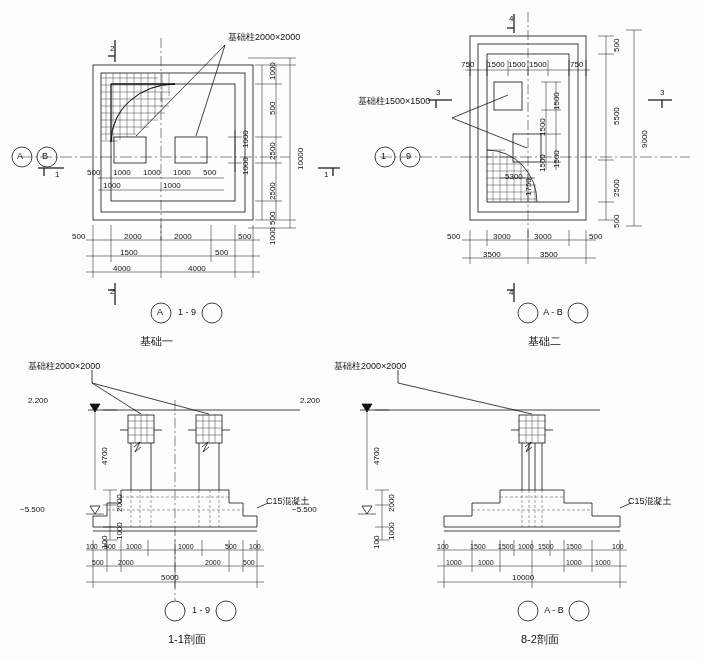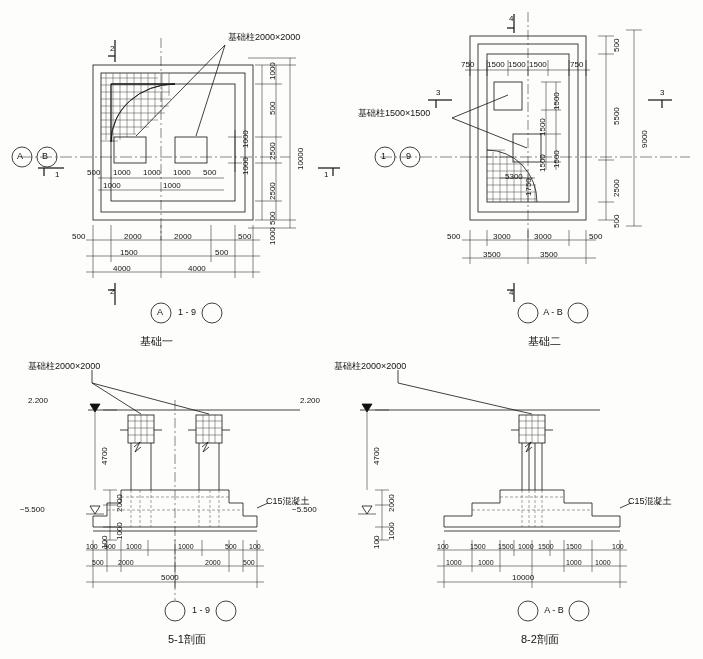--- a/index.html
+++ b/index.html
@@ -411,21 +411,21 @@
 <div class="lbl sm" style="left:174px;top:232px;">2000</div>
 <div class="lbl sm" style="left:238px;top:232px;">500</div>
 <div class="lbl sm" style="left:120px;top:248px;">1500</div>
 <div class="lbl sm" style="left:215px;top:248px;">500</div>
 <div class="lbl sm" style="left:113px;top:264px;">4000</div>
 <div class="lbl sm" style="left:188px;top:264px;">4000</div>
 <div class="lbl" style="left:157px;top:307px;">A</div>
 <div class="lbl" style="left:147px;top:307px;width:80px;text-align:center;">1  -  9</div>
 <div class="lbl cap" style="left:140px;top:336px;">基础一</div>
 
-<div class="lbl" style="left:358px;top:108px;">基础柱1500×1500</div>
+<div class="lbl" style="left:358px;top:96px;">基础柱1500×1500</div>
 <div class="lbl sm" style="left:509px;top:14px;">4</div>
 <div class="lbl sm" style="left:509px;top:288px;">4</div>
 <div class="lbl sm" style="left:436px;top:88px;">3</div>
 <div class="lbl sm" style="left:660px;top:88px;">3</div>
 <div class="lbl" style="left:381px;top:151px;">1</div>
 <div class="lbl" style="left:406px;top:151px;">9</div>
 
 <div class="lbl sm" style="left:461px;top:60px;">750</div>
 <div class="lbl sm" style="left:487px;top:60px;">1500</div>
 <div class="lbl sm" style="left:508px;top:60px;">1500</div>
@@ -469,21 +469,21 @@
 <div class="lbl xs" style="left:178px;top:542px;">1000</div>
 <div class="lbl xs" style="left:225px;top:542px;">500</div>
 <div class="lbl xs" style="left:249px;top:542px;">100</div>
 
 <div class="lbl xs" style="left:92px;top:558px;">500</div>
 <div class="lbl xs" style="left:118px;top:558px;">2000</div>
 <div class="lbl xs" style="left:205px;top:558px;">2000</div>
 <div class="lbl xs" style="left:243px;top:558px;">500</div>
 <div class="lbl sm" style="left:161px;top:573px;">5000</div>
 <div class="lbl" style="left:160px;top:605px;width:82px;text-align:center;">1  -  9</div>
-<div class="lbl cap" style="left:168px;top:634px;">5-1剖面</div>
+<div class="lbl cap" style="left:168px;top:634px;">1-1剖面</div>
 
 <div class="lbl" style="left:334px;top:361px;">基础柱2000×2000</div>
 <div class="lbl sm" style="left:300px;top:396px;">2.200</div>
 <div class="lbl sm" style="left:292px;top:505px;">−5.500</div>
 <div class="lbl sm rot" style="left:372px;top:465px;transform:rotate(-90deg);">4700</div>
 <div class="lbl sm rot" style="left:387px;top:512px;transform:rotate(-90deg);">2000</div>
 <div class="lbl sm rot" style="left:387px;top:540px;transform:rotate(-90deg);">1000</div>
 <div class="lbl sm rot" style="left:372px;top:549px;transform:rotate(-90deg);">100</div>
 <div class="lbl" style="left:628px;top:496px;">C15混凝土</div>
 

